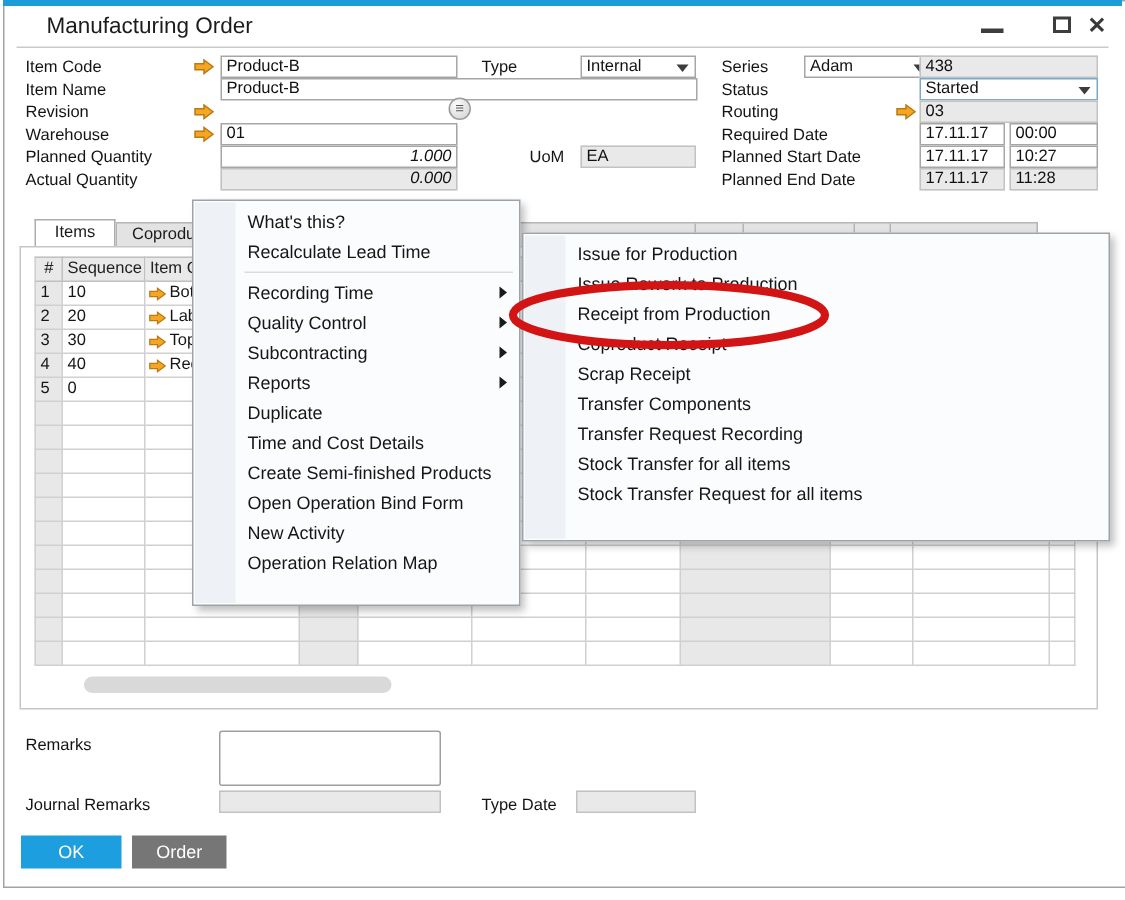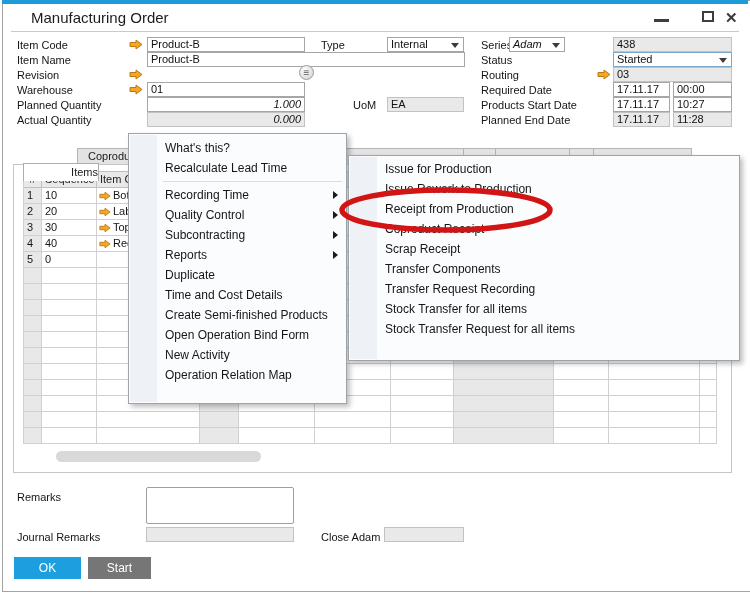--- a/index.html
+++ b/index.html
@@ -96,52 +96,52 @@
   <div class="lbl" style="left:14px;top:113px;">Actual Quantity</div>
   <div class="fld num dis" style="left:144px;top:111px;width:158px;">0.000</div>
 
   <div class="lbl" style="left:318px;top:38px;">Type</div>
   <div class="fld combo" style="left:384px;top:36px;width:77px;"><span>Internal</span><span class="caret"></span></div>
 
   <div class="lbl" style="left:350px;top:98px;">UoM</div>
   <div class="fld dis" style="left:384px;top:96px;width:77px;">EA</div>
 
   <div class="lbl" style="left:478px;top:38px;">Series</div>
-  <div class="fld combo" style="left:506px;top:36px;width:56px;font-style:italic;"><span>Adam</span><span class="caret"></span></div>
+  <div class="fld combo" style="left:533px;top:36px;width:86px;"><span>Adam</span><span class="caret"></span></div>
   <div class="fld dis" style="left:610px;top:36px;width:119px;">438</div>
 
   <div class="lbl" style="left:478px;top:53px;">Status</div>
   <div class="fld combo blue-border" style="left:610px;top:51px;width:119px;"><span>Started</span><span class="caret"></span></div>
 
   <div class="lbl" style="left:478px;top:68px;">Routing</div>
   <svg class="larrow" style="left:594px;top:68px;" width="14" height="11" viewBox="0 0 14 11">
         <path d="M1 3.5h6V1l6 4.5L7 10V7.5H1z" fill="#f6a623" stroke="#b97a12" stroke-width="1"></path>
       </svg>
   <div class="fld dis" style="left:610px;top:66px;width:119px;">03</div>
 
   <div class="lbl" style="left:478px;top:83px;">Required Date</div>
   <div class="fld" style="left:610px;top:81px;width:57px;">17.11.17</div>
   <div class="fld" style="left:670px;top:81px;width:59px;">00:00</div>
 
-  <div class="lbl" style="left:478px;top:98px;">Products Start Date</div>
+  <div class="lbl" style="left:478px;top:98px;">Planned Start Date</div>
   <div class="fld" style="left:610px;top:96px;width:57px;">17.11.17</div>
   <div class="fld" style="left:670px;top:96px;width:59px;">10:27</div>
 
   <div class="lbl" style="left:478px;top:113px;">Planned End Date</div>
   <div class="fld dis" style="left:610px;top:111px;width:57px;">17.11.17</div>
   <div class="fld dis" style="left:670px;top:111px;width:59px;">11:28</div>
 
   <div class="tab-strip" style="left:160px;top:147px;width:529px;height:16px;">
     <div class="tdiv" style="left:299px;"></div>
     <div class="tdiv" style="left:331px;"></div>
     <div class="tdiv" style="left:405px;"></div>
     <div class="tdiv" style="left:429px;"></div>
   </div>
   <div class="tab inactive" style="left:74px;top:147px;width:86px;height:16px;"><span class="nowrap">Coproducts</span></div>
-  <div class="tab active" style="left:20px;top:162px;width:76px;height:18px;text-align:right;"><span>Items</span></div>
+  <div class="tab active" style="left:20px;top:145px;width:54px;height:18px;"><span>Items</span></div>
   <div class="groupbox"></div>
 
   <div class="ttable">
     <div class="trow thead">
       <div class="td c0 hd">#</div>
       <div class="td c1 hd">Sequence</div>
       <div class="td c2 hd"><span class="nowrap">Item Code</span></div>
       <div class="td c3 hd"></div>
       <div class="td c4 hd"></div>
       <div class="td c5 hd"></div>
@@ -381,24 +381,24 @@
             <div class="td c10"></div>
           </div>
         </div>
   </div>
   <div class="hthumb"></div>
 
   <div class="lbl" style="left:14px;top:490px;">Remarks</div>
   <div class="rembox"></div>
   <div class="lbl" style="left:14px;top:530px;">Journal Remarks</div>
   <div class="fld dis" style="left:143px;top:526px;width:148px;"></div>
-  <div class="lbl" style="left:318px;top:530px;">Close Adam</div>
+  <div class="lbl" style="left:318px;top:530px;">Type Date</div>
   <div class="fld dis" style="left:381px;top:526px;width:80px;"></div>
   <div class="btn ok" style="left:11px;top:556px;width:67px;">OK</div>
-  <div class="btn cancel" style="left:85px;top:556px;width:63px;">Start</div>
+  <div class="btn cancel" style="left:85px;top:556px;width:63px;">Order</div>
 
   <div class="cmenu">
     <div class="gutter"></div>
     <div class="mi"><span>What's this?</span></div>
     <div class="mi"><span>Recalculate Lead Time</span></div>
     <div class="msep">
           <div class="msep-line"></div>
         </div>
     <div class="mi"><span>Recording Time</span><span class="sarrow"></span></div>
     <div class="mi"><span>Quality Control</span><span class="sarrow"></span></div>

